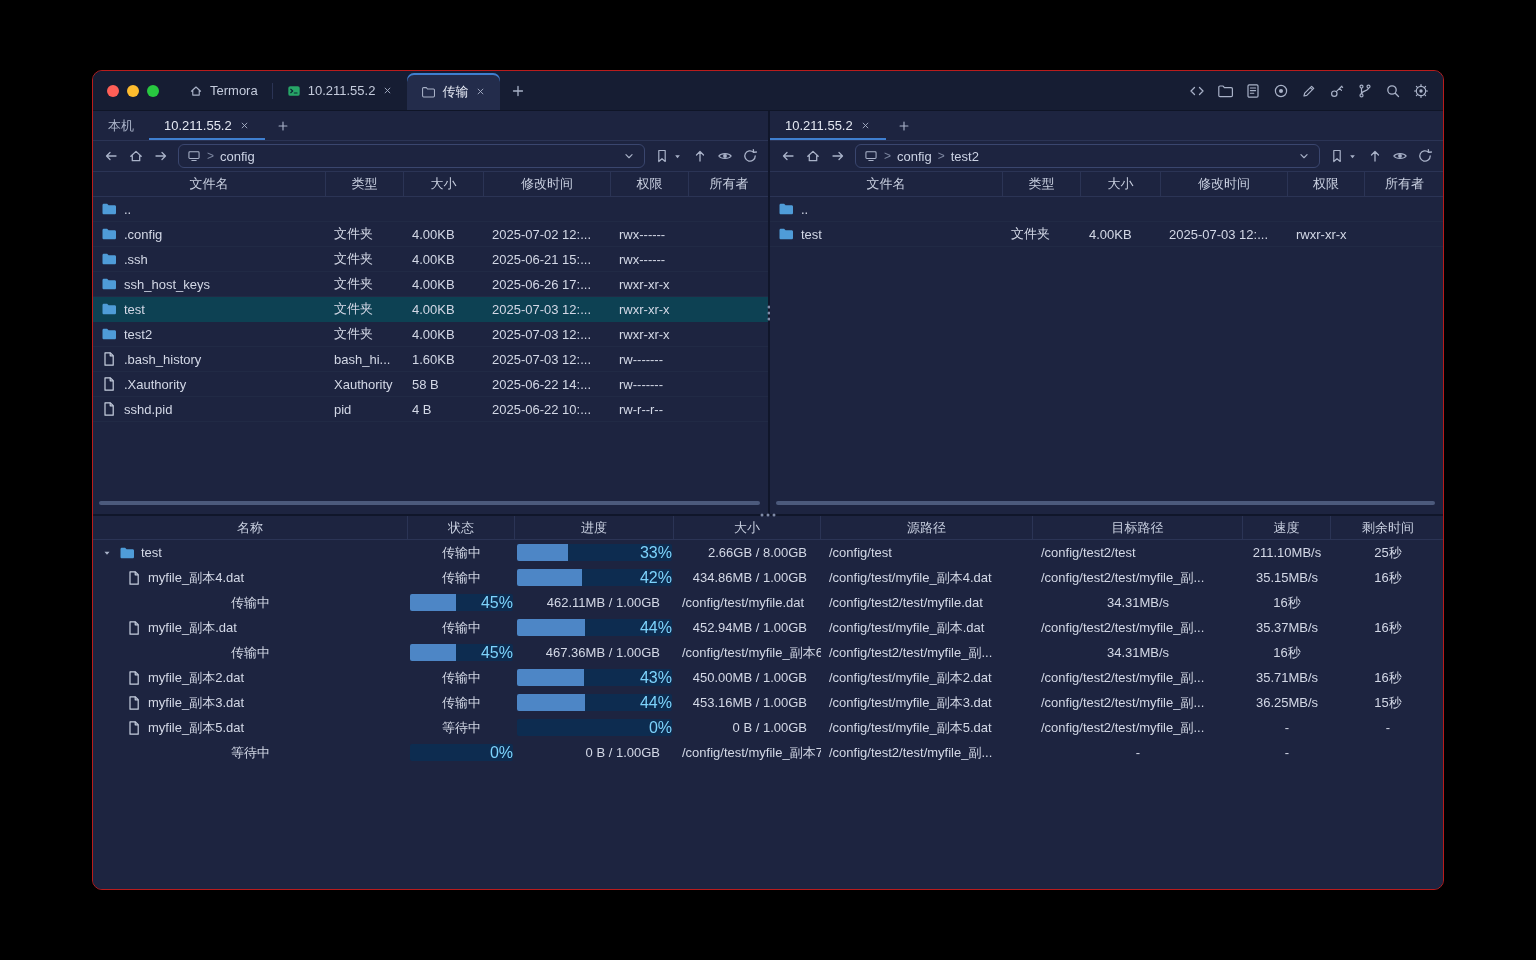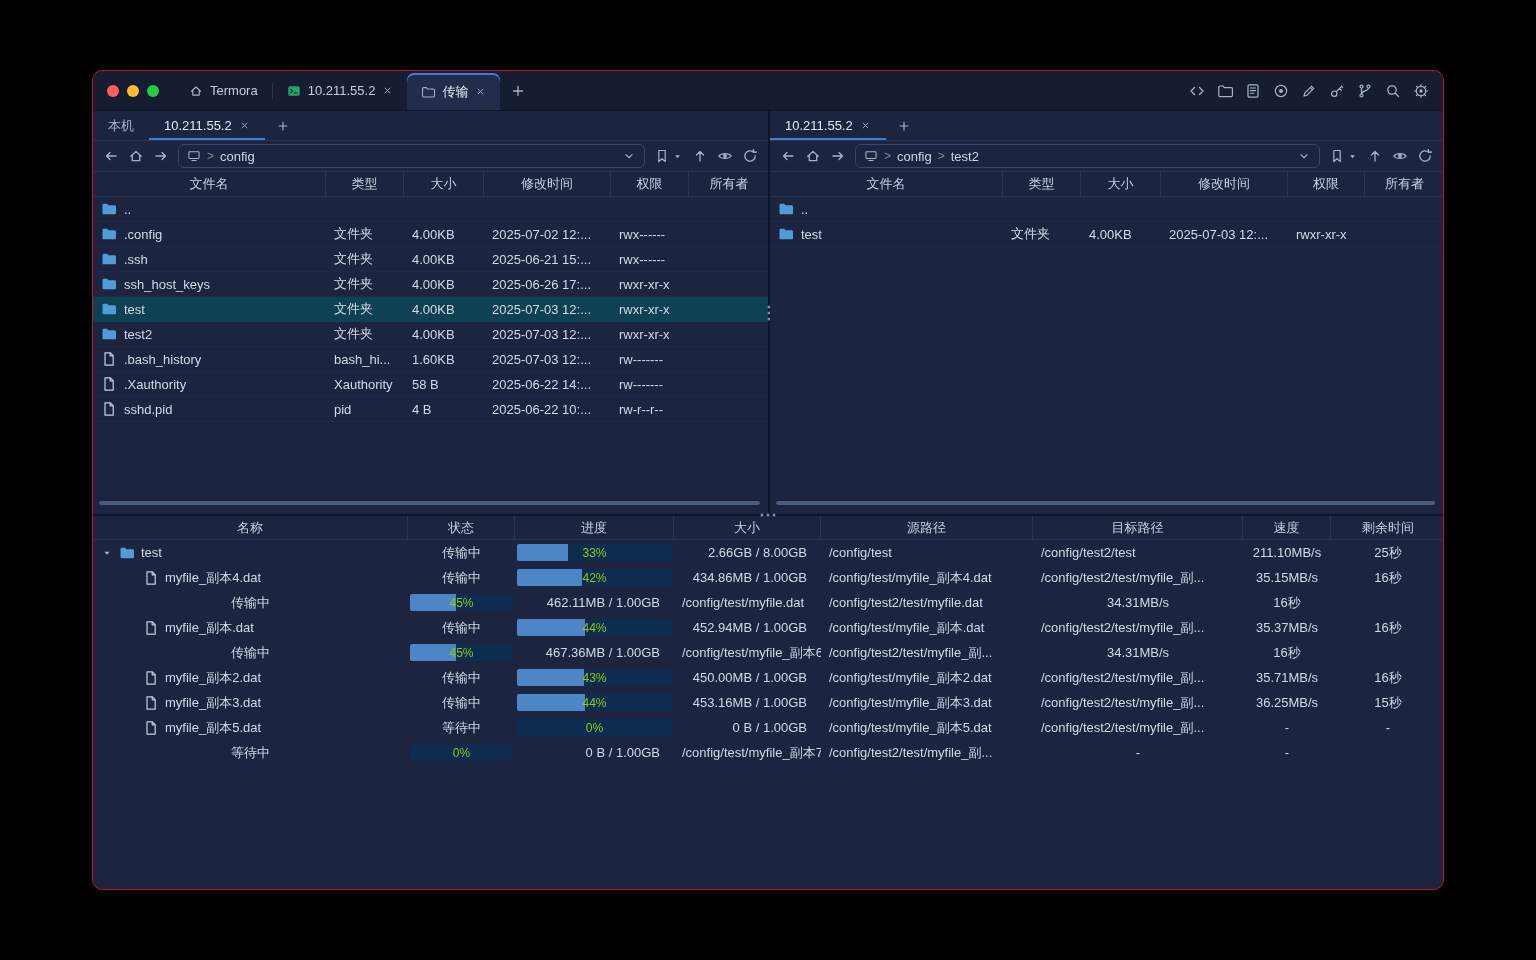--- a/index.html
+++ b/index.html
@@ -56,27 +56,27 @@
   .frows{flex:1 1 auto;overflow:hidden}
   .hscroll{position:absolute;left:6px;right:8px;bottom:9px;height:4px;border-radius:2px;background:#4c5a7c}
   
   .tdivider{flex:0 0 2px;background:#10162a;position:relative}
   .transfer{flex:0 0 373px;display:flex;flex-direction:column;background:#1d2440;min-height:0}
   .thead,.trow{display:grid;grid-template-columns:315px 107px 159px 147px 212px 210px 88px 114px}
   .thead{flex:0 0 24px;border-bottom:1px solid #2b3455}
   .trow{height:25px}
   .tc{display:flex;align-items:center;padding:0 8px;white-space:nowrap;overflow:hidden;color:#d3d8e6}
   .tc.name{gap:6px}
-  .tc.name.child{padding-left:50px}
+  .tc.name.child{padding-left:33px}
   .tc.center{justify-content:center}
   .tc.right{justify-content:flex-end;padding-right:14px}
   .tc.prog{padding:4px 2px}
   .pbar{position:relative;width:100%;height:17px;background:#0d2c50;border-radius:2px;overflow:hidden;display:flex;align-items:center}
   .pfill{position:absolute;left:0;top:0;bottom:0;background:#4d86c6}
-  .plabel{position:relative;width:100%;text-align:center;font-size:12px;color:#84cc16}
+  .plabel{position:relative;width:100%;text-align:right;font-size:16px;color:#7dd3fc}
 </style>
 </head>
 <body>
 
 <svg width="0" height="0" style="position:absolute" aria-hidden="true">
 <defs>
 <symbol id="i-home" viewBox="0 0 16 16">
         <path d="M2.8 8.3 8 3.4l5.2 4.9M4.3 7.5v5.2h7.4V7.5" fill="none" stroke="currentColor" stroke-width="1.3" stroke-linecap="round" stroke-linejoin="round"></path>
       </symbol>
 <symbol id="i-terminal" viewBox="0 0 16 16">

